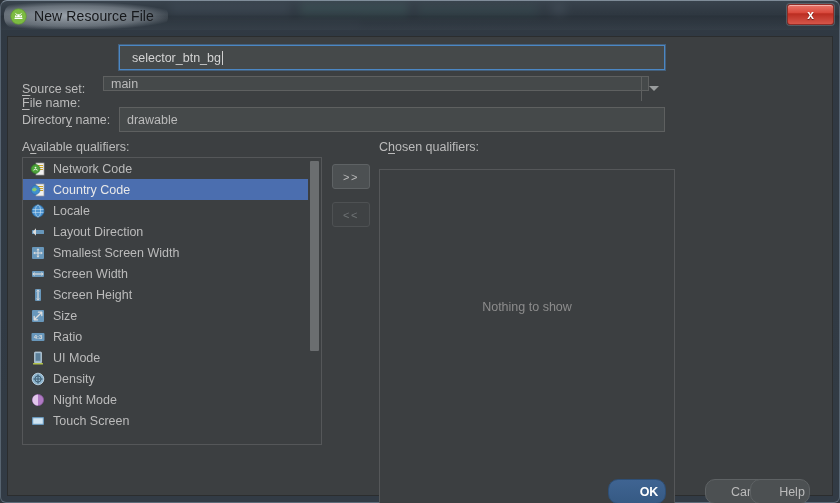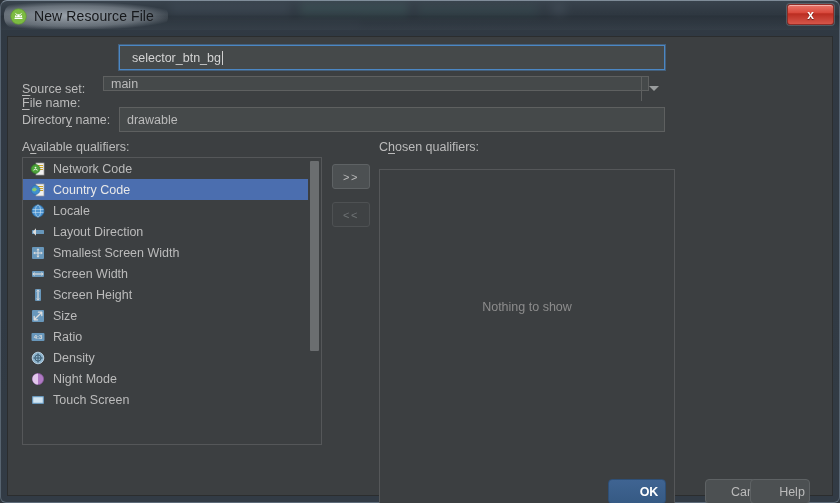--- a/index.html
+++ b/index.html
@@ -222,21 +222,21 @@
     left: 0; right: 0;
     text-align: center;
     font-size: 12.5px;
     color: #8c8c8c;
   }
 
   
   .btn {
     position: absolute;
     height: 25px;
-    border-radius: 4px;
+    border-radius: 10px;
     display: flex; align-items: center; justify-content: center;
     font-size: 12.5px;
     color: #bbbbbb;
     background: #4c5052;
     border: 1px solid #5e6264;
     cursor: pointer;
     padding-left: 24px;
   }
   .btn.default {
     background: linear-gradient(180deg,#3f6492 0%,#365a84 100%);
@@ -373,20 +373,28 @@
               </div>
               <div class="list-item">
                 <span class="li-icon"><svg viewBox="0 0 16 16" width="16" height="16">
                     <rect x="1.5" y="4" width="13" height="8" rx="1" fill="#6897bb"></rect>
                     <text x="8" y="10.3" text-anchor="middle" font-size="6" font-family="Liberation Sans, sans-serif" fill="#dddddd" font-weight="bold">4:3</text>
                   </svg></span>
                 <span>Ratio</span>
               </div>
               <div class="list-item">
                 <span class="li-icon"><svg viewBox="0 0 16 16" width="16" height="16">
+                    <rect x="4.5" y="2" width="7" height="11" rx="0.8" fill="#9fb9cc" stroke="#c3d8e6" stroke-width="0.7"></rect>
+                    <rect x="5.6" y="3.2" width="4.8" height="7.6" fill="#5b7f99"></rect>
+                    <rect x="3" y="13" width="10" height="1.4" rx="0.5" fill="#b4c44a"></rect>
+                  </svg></span>
+                <span>UI Mode</span>
+              </div>
+              <div class="list-item">
+                <span class="li-icon"><svg viewBox="0 0 16 16" width="16" height="16">
                     <circle cx="8" cy="8" r="5.8" fill="#8fb6cf" stroke="#c6dded" stroke-width="0.8"></circle>
                     <circle cx="8" cy="8" r="3.1" fill="none" stroke="#3d5d72" stroke-width="1"></circle>
                     <path d="M8 3.4 V12.6 M3.4 8 H12.6" stroke="#3d5d72" stroke-width="1"></path>
                   </svg></span>
                 <span>Density</span>
               </div>
               <div class="list-item">
                 <span class="li-icon"><svg viewBox="0 0 16 16" width="16" height="16">
                     <circle cx="8" cy="8" r="5.6" fill="#b07ac4" stroke="#8b5aa0" stroke-width="0.7"></circle>
                     <path d="M8 2.4 A5.6 5.6 0 0 0 8 13.6 Z" fill="#e2c7ec"></path>

